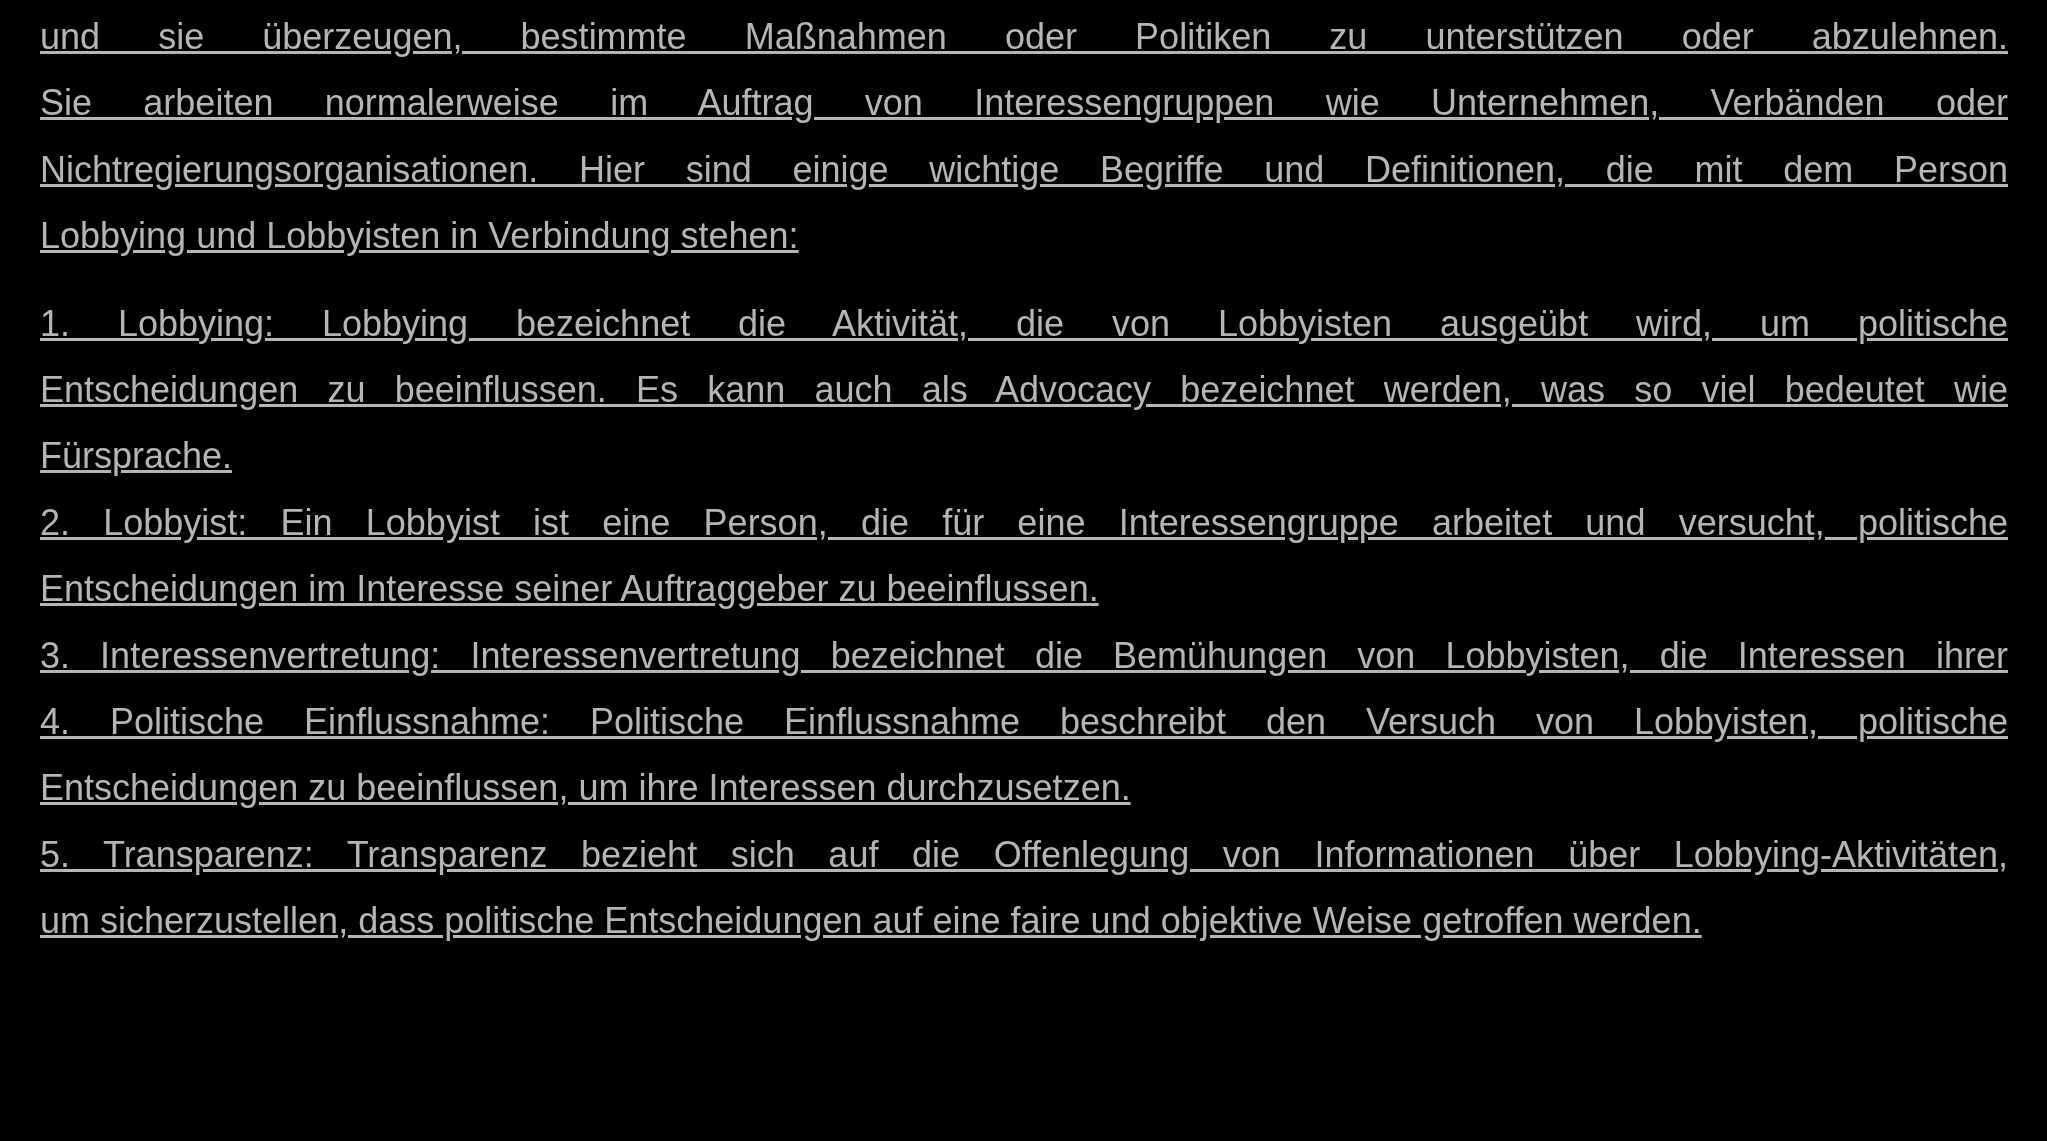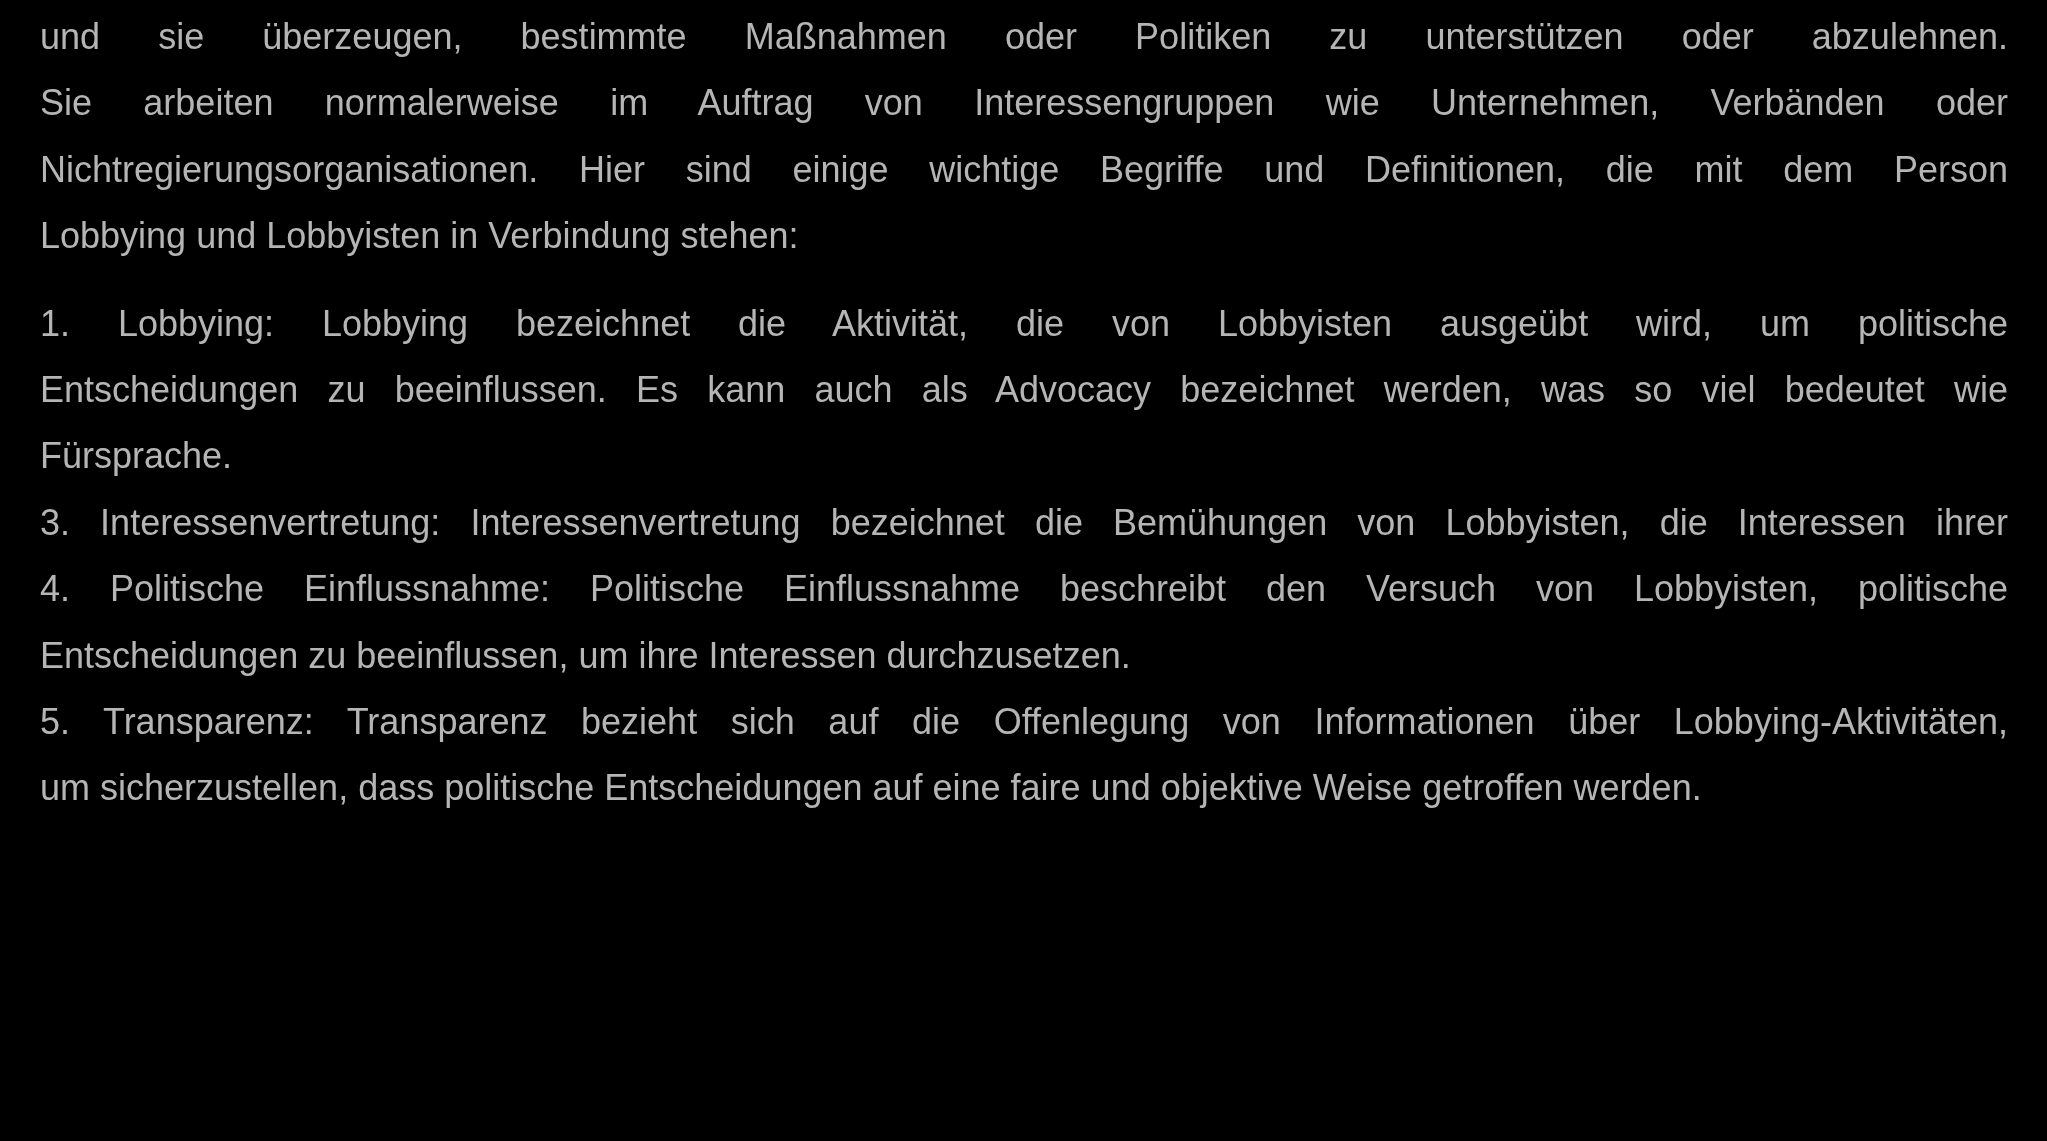--- a/index.html
+++ b/index.html
@@ -20,20 +20,21 @@
     background: #000000;
     color: #b5b5b5;
     font-family: "Liberation Sans", "DejaVu Sans", sans-serif;
     font-size: 36px;
     line-height: 66.4px;
     -webkit-font-smoothing: antialiased;
   }
   .para {
     margin: 0;
     padding: 0;
+    text-decoration: underline;
   }
   .para.gap {
     margin-bottom: 21px;
   }
   .line {
     text-align: justify;
     text-align-last: justify;
     -moz-text-align-last: justify;
     white-space: normal;
   }
@@ -51,20 +52,24 @@
       <div class="line">Sie arbeiten normalerweise im Auftrag von Interessengruppen wie Unternehmen, Verbänden oder</div>
       <div class="line">Nichtregierungsorganisationen. Hier sind einige wichtige Begriffe und Definitionen, die mit dem Person</div>
       <div class="line end">Lobbying und Lobbyisten in Verbindung stehen:</div>
     </div>
     <div class="para">
       <div class="line">1. Lobbying: Lobbying bezeichnet die Aktivität, die von Lobbyisten ausgeübt wird, um politische</div>
       <div class="line">Entscheidungen zu beeinflussen. Es kann auch als Advocacy bezeichnet werden, was so viel bedeutet wie</div>
       <div class="line end">Fürsprache.</div>
     </div>
     <div class="para">
+      <div class="line">2. Lobbyist: Ein Lobbyist ist eine Person, die für eine Interessengruppe arbeitet und versucht, politische</div>
+      <div class="line end">Entscheidungen im Interesse seiner Auftraggeber zu beeinflussen.</div>
+    </div>
+    <div class="para">
       <div class="line">3. Interessenvertretung: Interessenvertretung bezeichnet die Bemühungen von Lobbyisten, die Interessen ihrer</div>
     </div>
     <div class="para">
       <div class="line">4. Politische Einflussnahme: Politische Einflussnahme beschreibt den Versuch von Lobbyisten, politische</div>
       <div class="line end">Entscheidungen zu beeinflussen, um ihre Interessen durchzusetzen.</div>
     </div>
     <div class="para">
       <div class="line">5. Transparenz: Transparenz bezieht sich auf die Offenlegung von Informationen über Lobbying-Aktivitäten,</div>
       <div class="line end">um sicherzustellen, dass politische Entscheidungen auf eine faire und objektive Weise getroffen werden.</div>
     </div>

